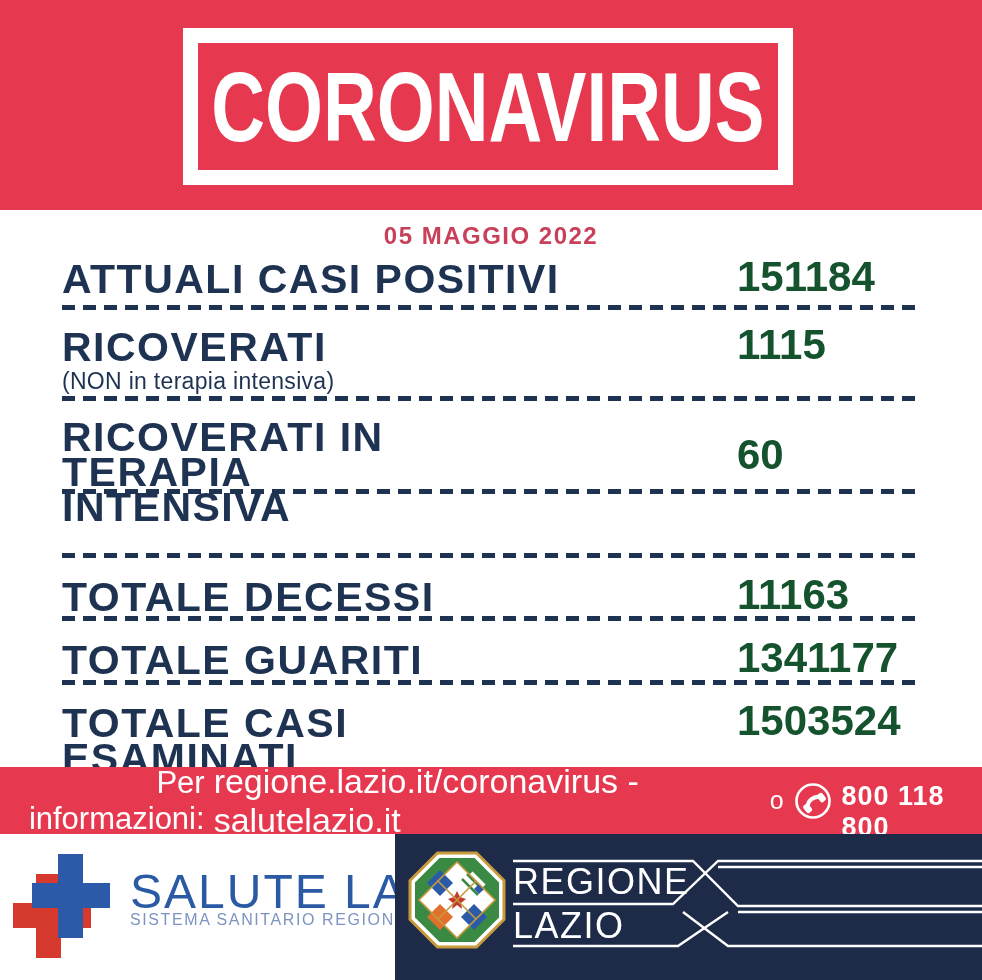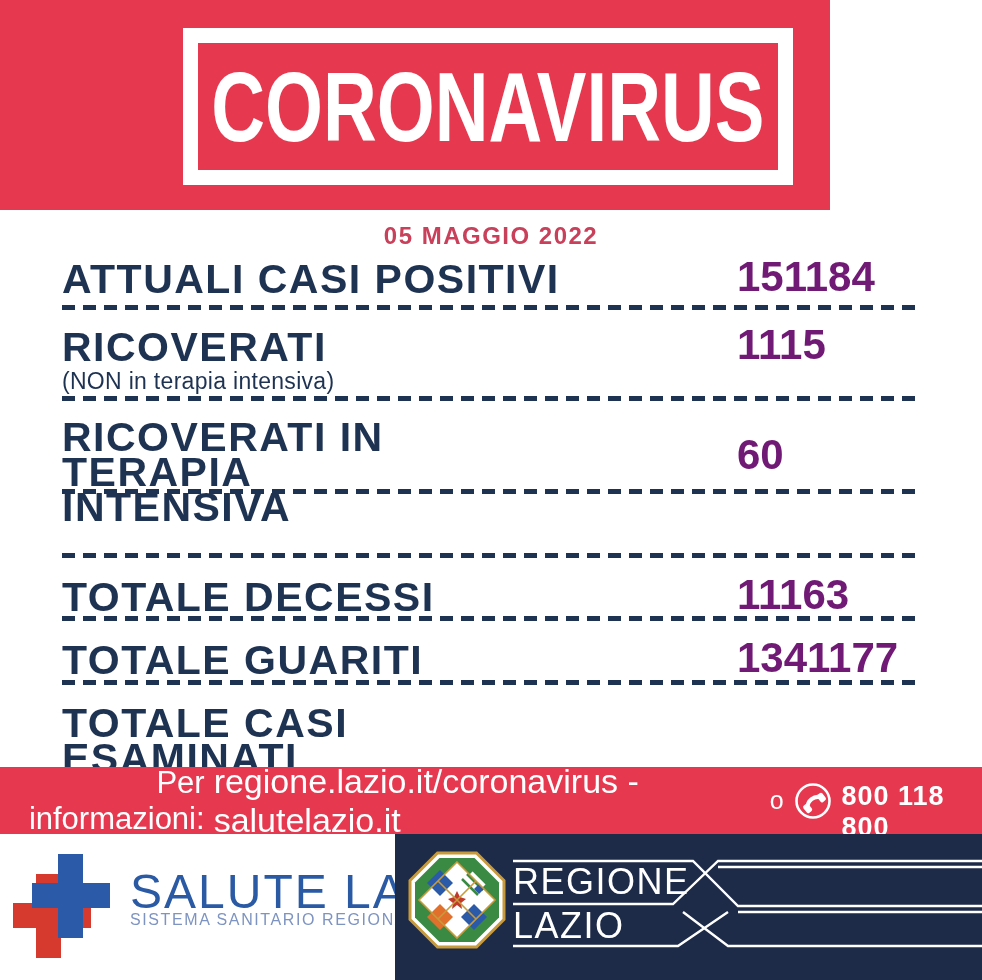--- a/index.html
+++ b/index.html
@@ -1,21 +1,21 @@
 <!DOCTYPE html>
 <html><head>
 <meta charset="utf-8">
 <style>
   html,body{margin:0;padding:0;background:#ffffff;}
   .canvas{
     position:relative;width:982px;height:980px;background:#ffffff;overflow:hidden;
     font-family:"Liberation Sans",sans-serif;
   }
   
-  .banner{position:absolute;left:0;top:0;width:830px;height:210px;background:#e63950;}
+  .banner{position:absolute;left:0;top:0;width:982px;height:210px;background:#e63950;}
   .title-frame{
     position:absolute;left:183px;top:28px;width:610px;height:157px;
     border:15px solid #ffffff;box-sizing:border-box;
     display:flex;align-items:center;justify-content:center;
   }
   .title-text{
     color:#ffffff;font-size:98px;font-weight:bold;line-height:1;
     transform:scaleX(0.76);transform-origin:center;white-space:nowrap;letter-spacing:0px;
   }
   
@@ -27,21 +27,21 @@
   .stats{position:absolute;left:62px;top:256px;width:858px;height:512px;}
   .stat-row{position:absolute;left:0;width:858px;}
   .stat-label{
     color:#1e3252;font-size:41px;font-weight:bold;letter-spacing:1.5px;
     line-height:35px;max-width:520px;
   }
   .stat-sublabel{
     color:#1e3252;font-size:23px;font-weight:normal;letter-spacing:0.3px;line-height:26px;margin-top:3px;
   }
   .stat-value{
-    position:absolute;left:675px;top:-6px;color:#701a75;
+    position:absolute;left:675px;top:-6px;color:#14532d;
     font-size:42px;font-weight:bold;line-height:1;white-space:nowrap;
   }
   .row-r1{top:6px;}  .row-r2{top:74px;} .row-r3{top:164px;}
   .row-r4{top:259px;}.row-r5{top:324px;}.row-r6{top:387px;}.row-r7{top:450px;}
   .row-r3 .stat-label{max-width:400px;}
   .row-r3 .stat-value{top:14px;}
   .dash{
     position:absolute;left:0;width:858px;height:5px;
     background:repeating-linear-gradient(90deg,#1e3252 0 13px,transparent 13px 21px);
   }
@@ -118,20 +118,21 @@
     <div class="dash dash-5"></div>
 
     <div class="stat-row row-r6">
       <div class="stat-label">TOTALE GUARITI</div>
       <div class="stat-value">1341177</div>
     </div>
     <div class="dash dash-6"></div>
 
     <div class="stat-row row-r7">
       <div class="stat-label">TOTALE CASI ESAMINATI</div>
+      <div class="stat-value">1503524</div>
     </div>
   </div>
 
   <div class="info-bar">
     <span class="info-prefix">Per informazioni:</span>
     <span class="info-links">regione.lazio.it/coronavirus - salutelazio.it</span>
     <span class="info-connector">o</span>
     <span>
       <svg class="phone-icon-svg" width="40" height="40" viewBox="-20 -20 40 40">
         <circle cx="0" cy="0" r="16.5" fill="none" stroke="#ffffff" stroke-width="2.6"></circle>

